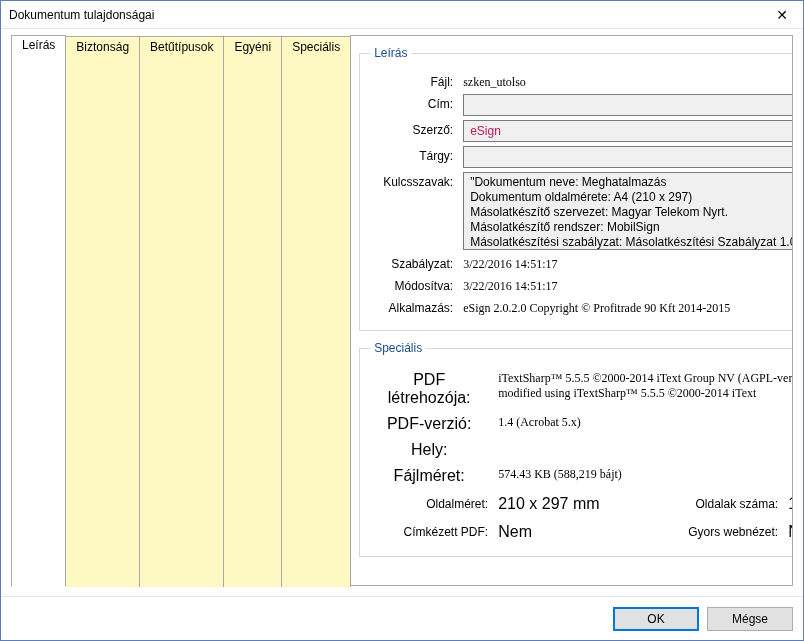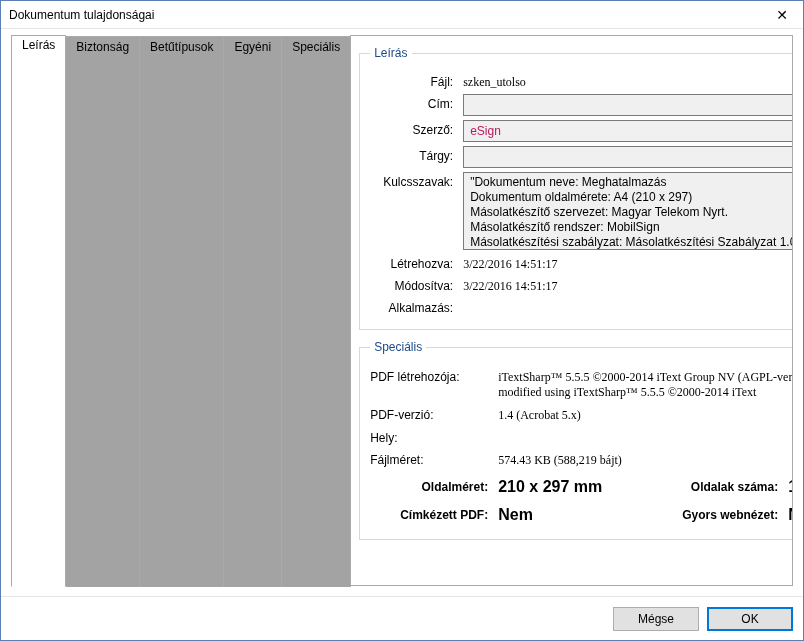--- a/index.html
+++ b/index.html
@@ -40,21 +40,21 @@
   .tabs {
     display: flex;
     position: relative;
     top: 1px;
     z-index: 2;
   }
   .tab {
     padding: 3px 10px 4px 10px;
     border: 1px solid #aaa;
     border-bottom: none;
-    background: #a3a3a3;
+    background: #fef9c3;
     margin-right: -1px;
     cursor: pointer;
     font-size: 12px;
     color: #000;
   }
   .tab.active {
     background: #fff;
     border-bottom: 1px solid #fff;
     position: relative;
     top: 0;
@@ -134,24 +134,24 @@
   .sb-btn {
     width: 17px; height: 17px;
     display: flex; align-items: center; justify-content: center;
     background: #f0f0f0;
     font-size: 9px; color: #555;
     cursor: pointer;
   }
   .sb-track { flex: 1; }
   .spec .label2 {
     width: 128px; min-width: 128px;
-    text-align: left;
+    text-align: center;
     padding-right: 10px;
     padding-top: 3px;
-    font-size: 12px;
+    font-size: 16px;
   }
   .spec .row { margin: 5px 0; }
   .footer {
     height: 44px;
     display: flex; align-items: center; justify-content: flex-end;
     gap: 8px;
     padding-right: 10px;
     border-top: 1px solid #e5e5e5;
     background: #fff;
   }
@@ -166,21 +166,20 @@
   .btn.primary {
     border: 2px solid #0078d7;
     background: #e1e1e1;
   }
   .twocol-row {
     display: flex;
   }
   .twocol-row .pair {
     display: flex; align-items: center;
     margin: 5px 0;
-    font-weight: bold;
   }
   .twocol-row .pair .pl {
     text-align: right; padding-right: 10px; font-size: 12px;
   }
   .twocol-row .pair .pv { font-size: 16px; }
 </style>
 </head>
 <body>
 
 <div class="window">
@@ -239,29 +238,30 @@
                 </div>
               <div class="sb-track"></div>
               <div class="sb-btn">
                   <span>▼</span>
                 </div>
             </div>
           </div>
         </div>
 
         <div class="row">
-          <div class="label">Létrehozva:</div>
+          <div class="label">Szabályzat:</div>
           <div class="value-static">3/22/2016 14:51:17</div>
         </div>
         <div class="row">
           <div class="label">Módosítva:</div>
           <div class="value-static">3/22/2016 14:51:17</div>
         </div>
         <div class="row">
           <div class="label">Alkalmazás:</div>
+          <div class="value-static">eSign 2.0.2.0 Copyright © Profitrade 90 Kft 2014-2015</div>
         </div>
       </fieldset>
 
       <fieldset class="group spec">
         <legend>Speciális</legend>
 
         <div class="row">
           <div class="label2">PDF létrehozója:</div>
           <div class="value-static" style="flex:1">iTextSharp™ 5.5.5 ©2000-2014 iText Group NV (AGPL-version); modified using iTextSharp™ 5.5.5 ©2000-2014 iText</div>
         </div>
@@ -297,16 +297,16 @@
             <div class="pl" style="width:120px">Gyors webnézet:</div>
             <div class="pv">Nem</div>
           </div>
         </div>
       </fieldset>
 
     </div>
   </div>
 
   <div class="footer">
+    <button class="btn primary">OK</button>
     <button class="btn">Mégse</button>
-    <button class="btn primary">OK</button>
   </div>
 </div>
 
 </body></html>

